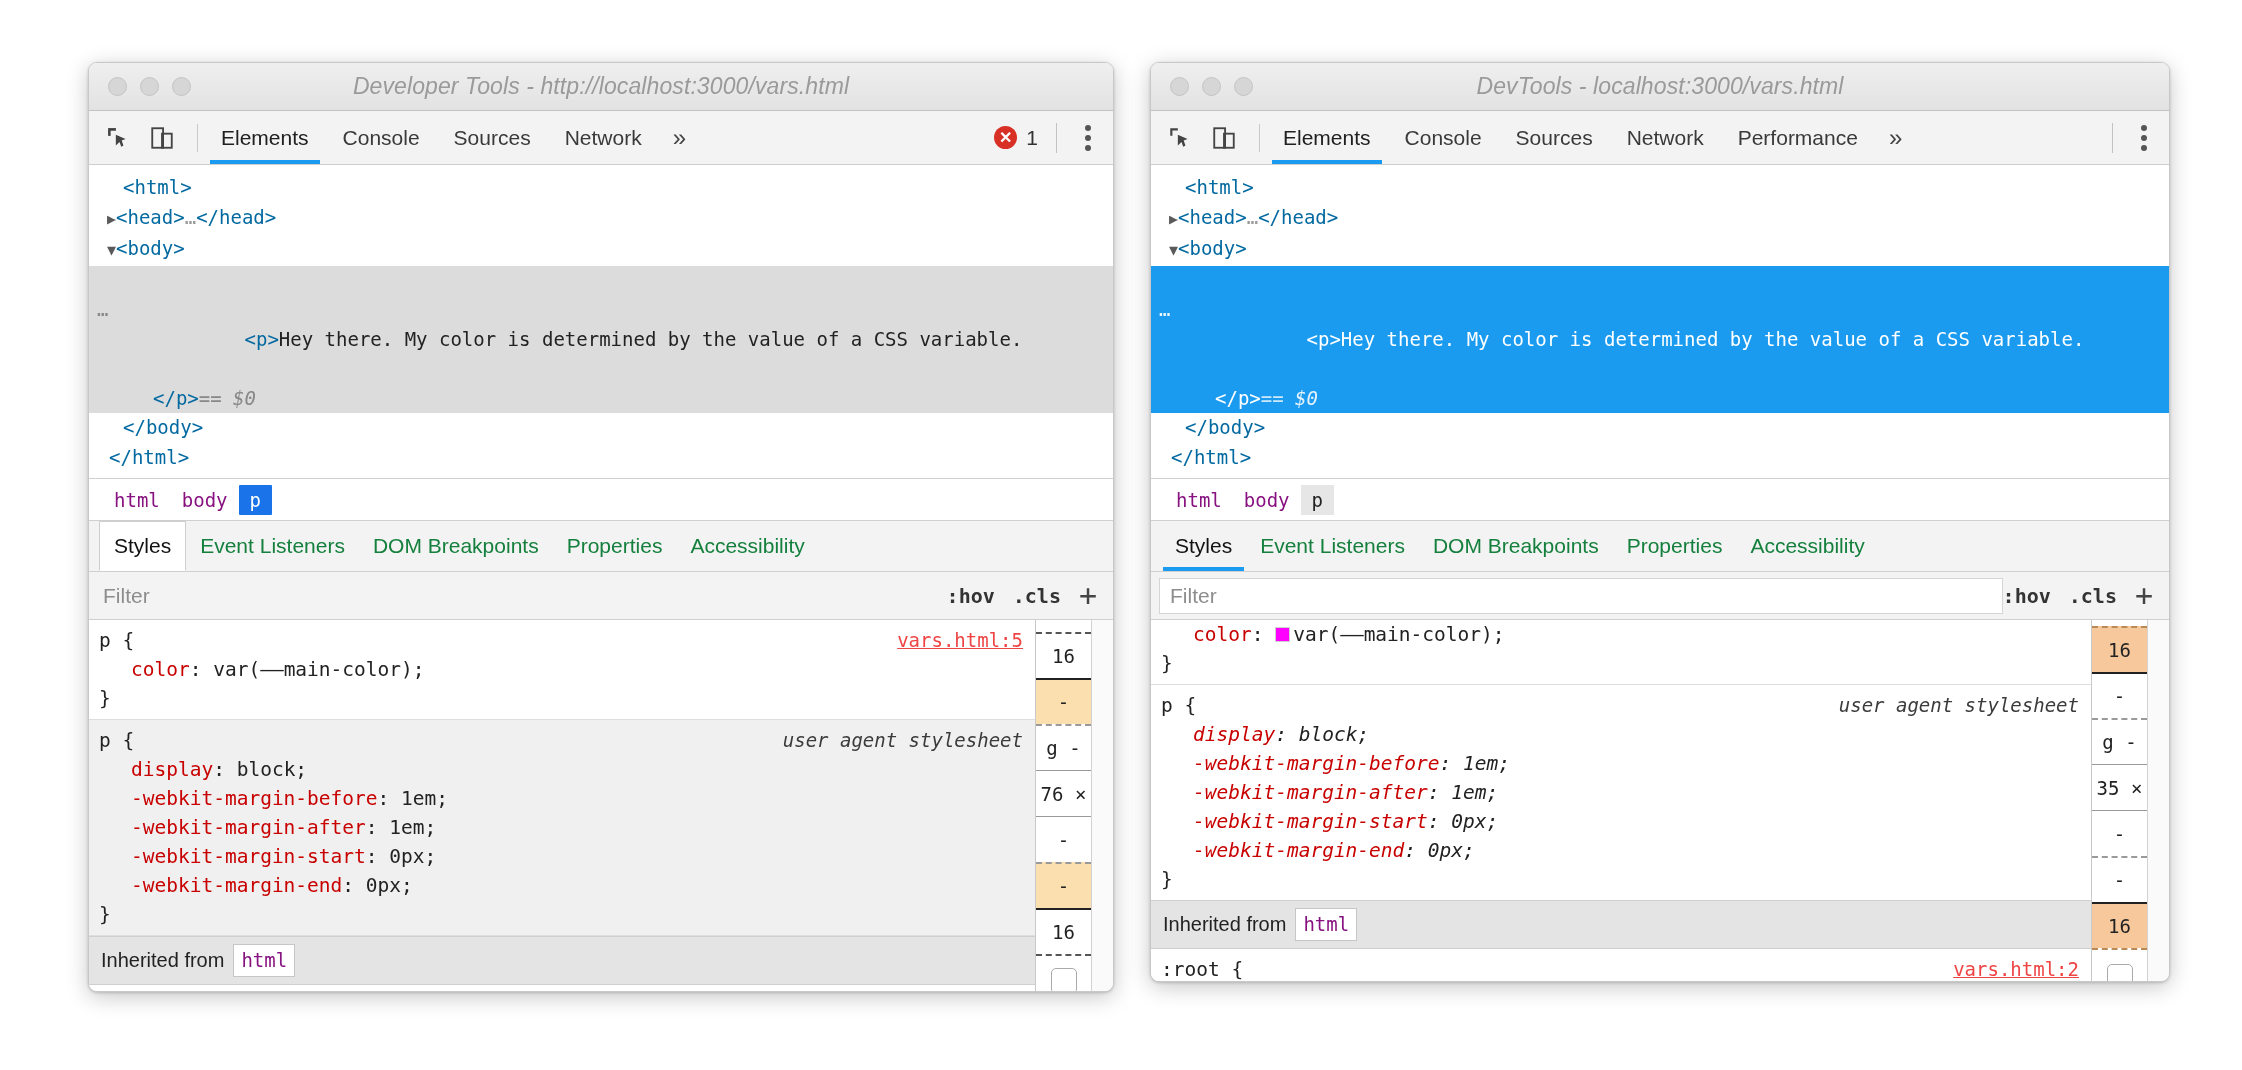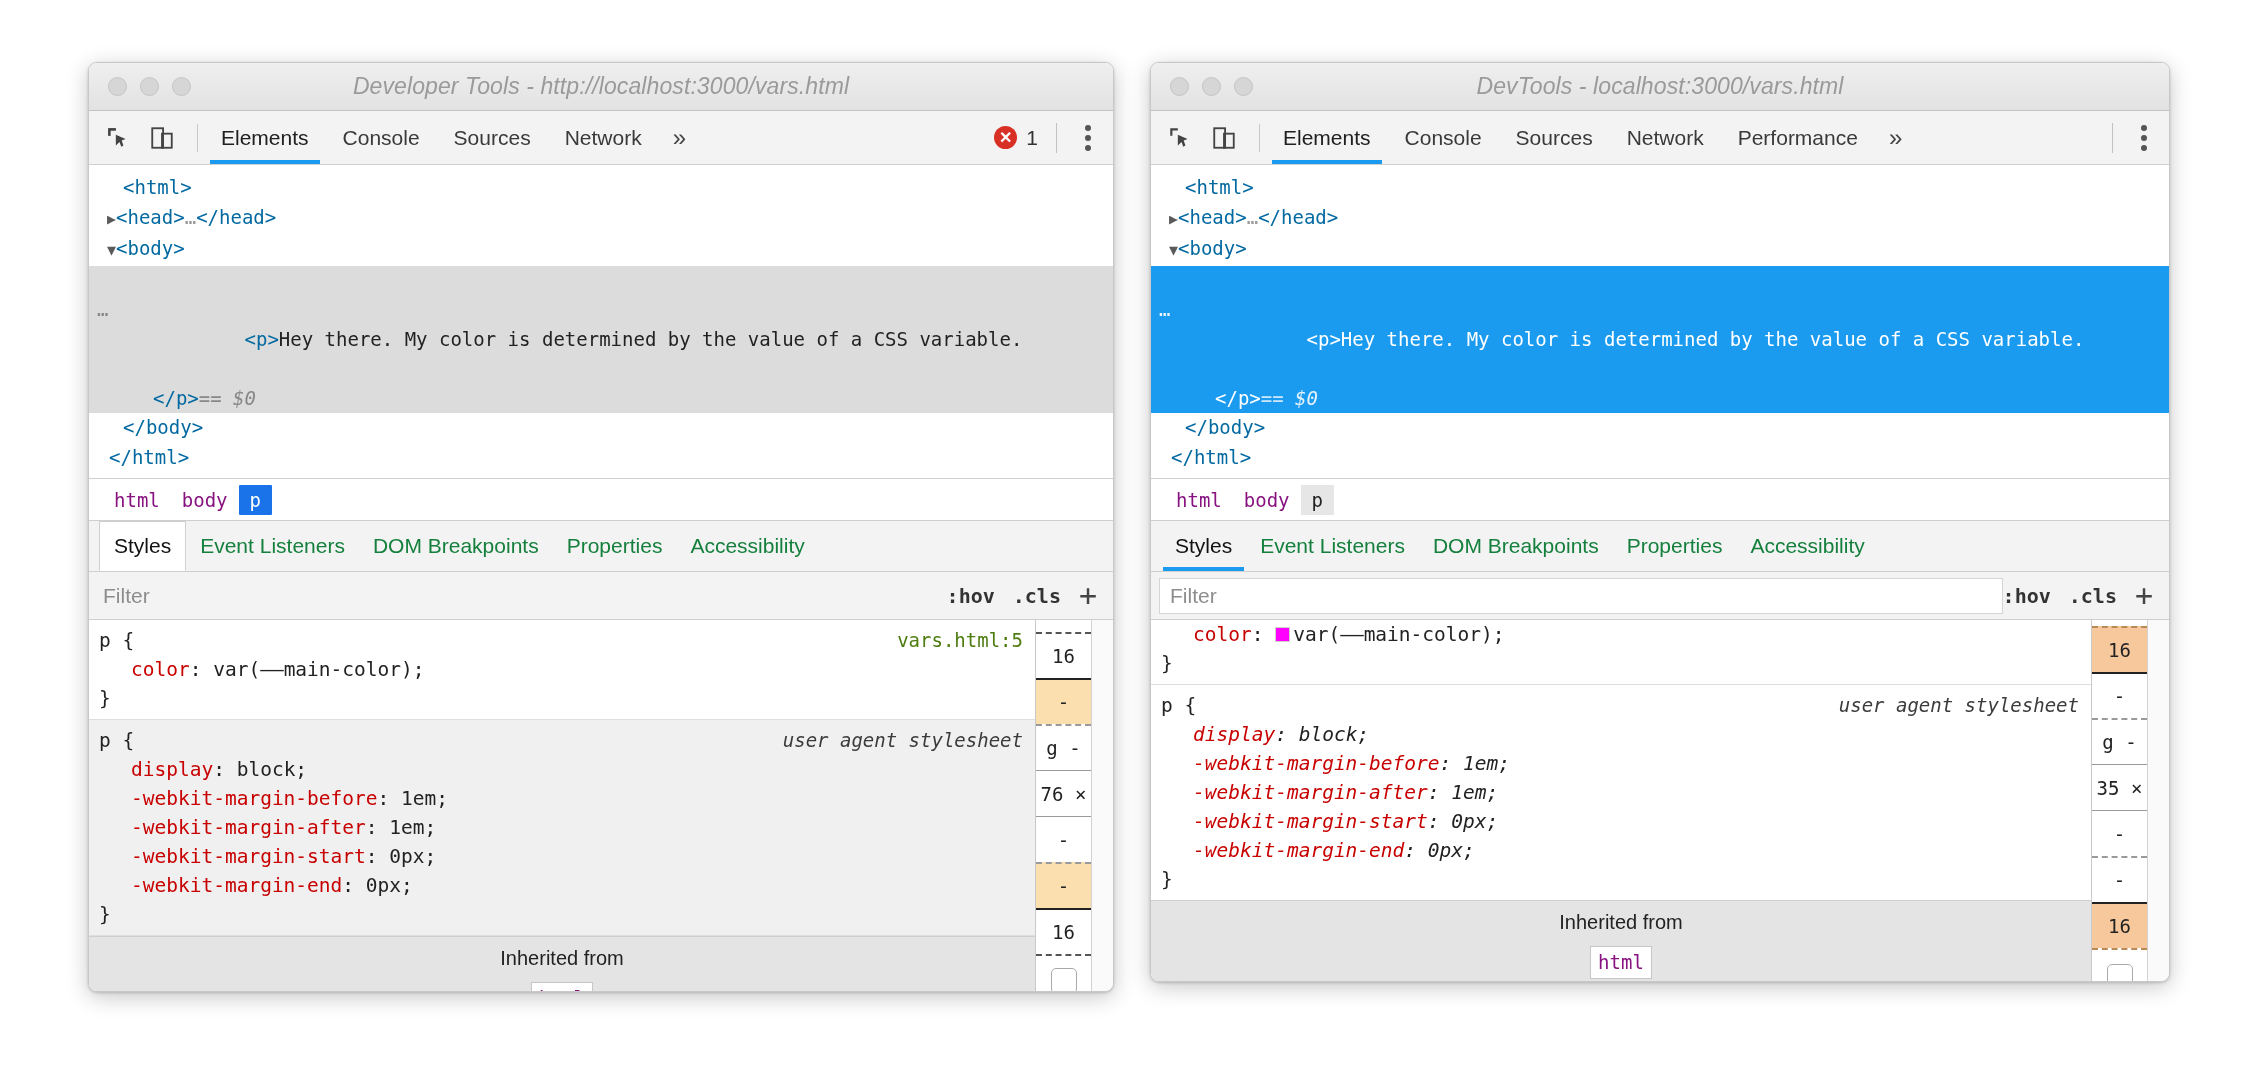--- a/index.html
+++ b/index.html
@@ -175,31 +175,31 @@
   .rule.ua { background: #f0f0f0; border-top:1px solid #dedede; border-bottom:1px solid #dedede; }
   .rule.ua-italic .decl, .rule.ua-italic .sel { font-style: italic; }
   .rule .sel { padding-left: 10px; }
   .rule .decl { padding-left: 42px; }
   .prop { color: #c80000; }
   .val { color: #222; }
   .origin {
     position: absolute; right: 12px; top: 6px;
     font-size: 19px; color: #555;
   }
-  .origin.link { color: #4d7c0f; }
+  .origin.link { color: #ef4444; text-decoration: underline; }
   .origin.ua-label { font-style: italic; color: #3b3b3b; text-decoration:none; }
   .swatch {
     display: inline-block; width: 15px; height: 15px;
     background: #ff00ff; border: 1px solid #cfcfcf; vertical-align: -1px;
     margin-right: 3px;
   }
   .inherit-hdr {
     background: #e4e4e4; border-top: 1px solid #cfcfcf; border-bottom:1px solid #cfcfcf;
     font-family: "Liberation Sans", sans-serif; font-size: 20px; color: #222;
-    padding: 7px 12px; display: flex; align-items: center; gap: 9px; flex-direction: column;
+    padding: 7px 12px; display: flex; align-items: center; gap: 9px;
   }
   .inherit-hdr .chip {
     font-family: "DejaVu Sans Mono", monospace; color: #881280;
     background: #fff; border: 1px solid #c6c6c6; padding: 1px 7px; font-size: 19px;
   }
 
   
   .boxstrip {
     width: 56px; flex: 0 0 56px;
     background: #fff;

